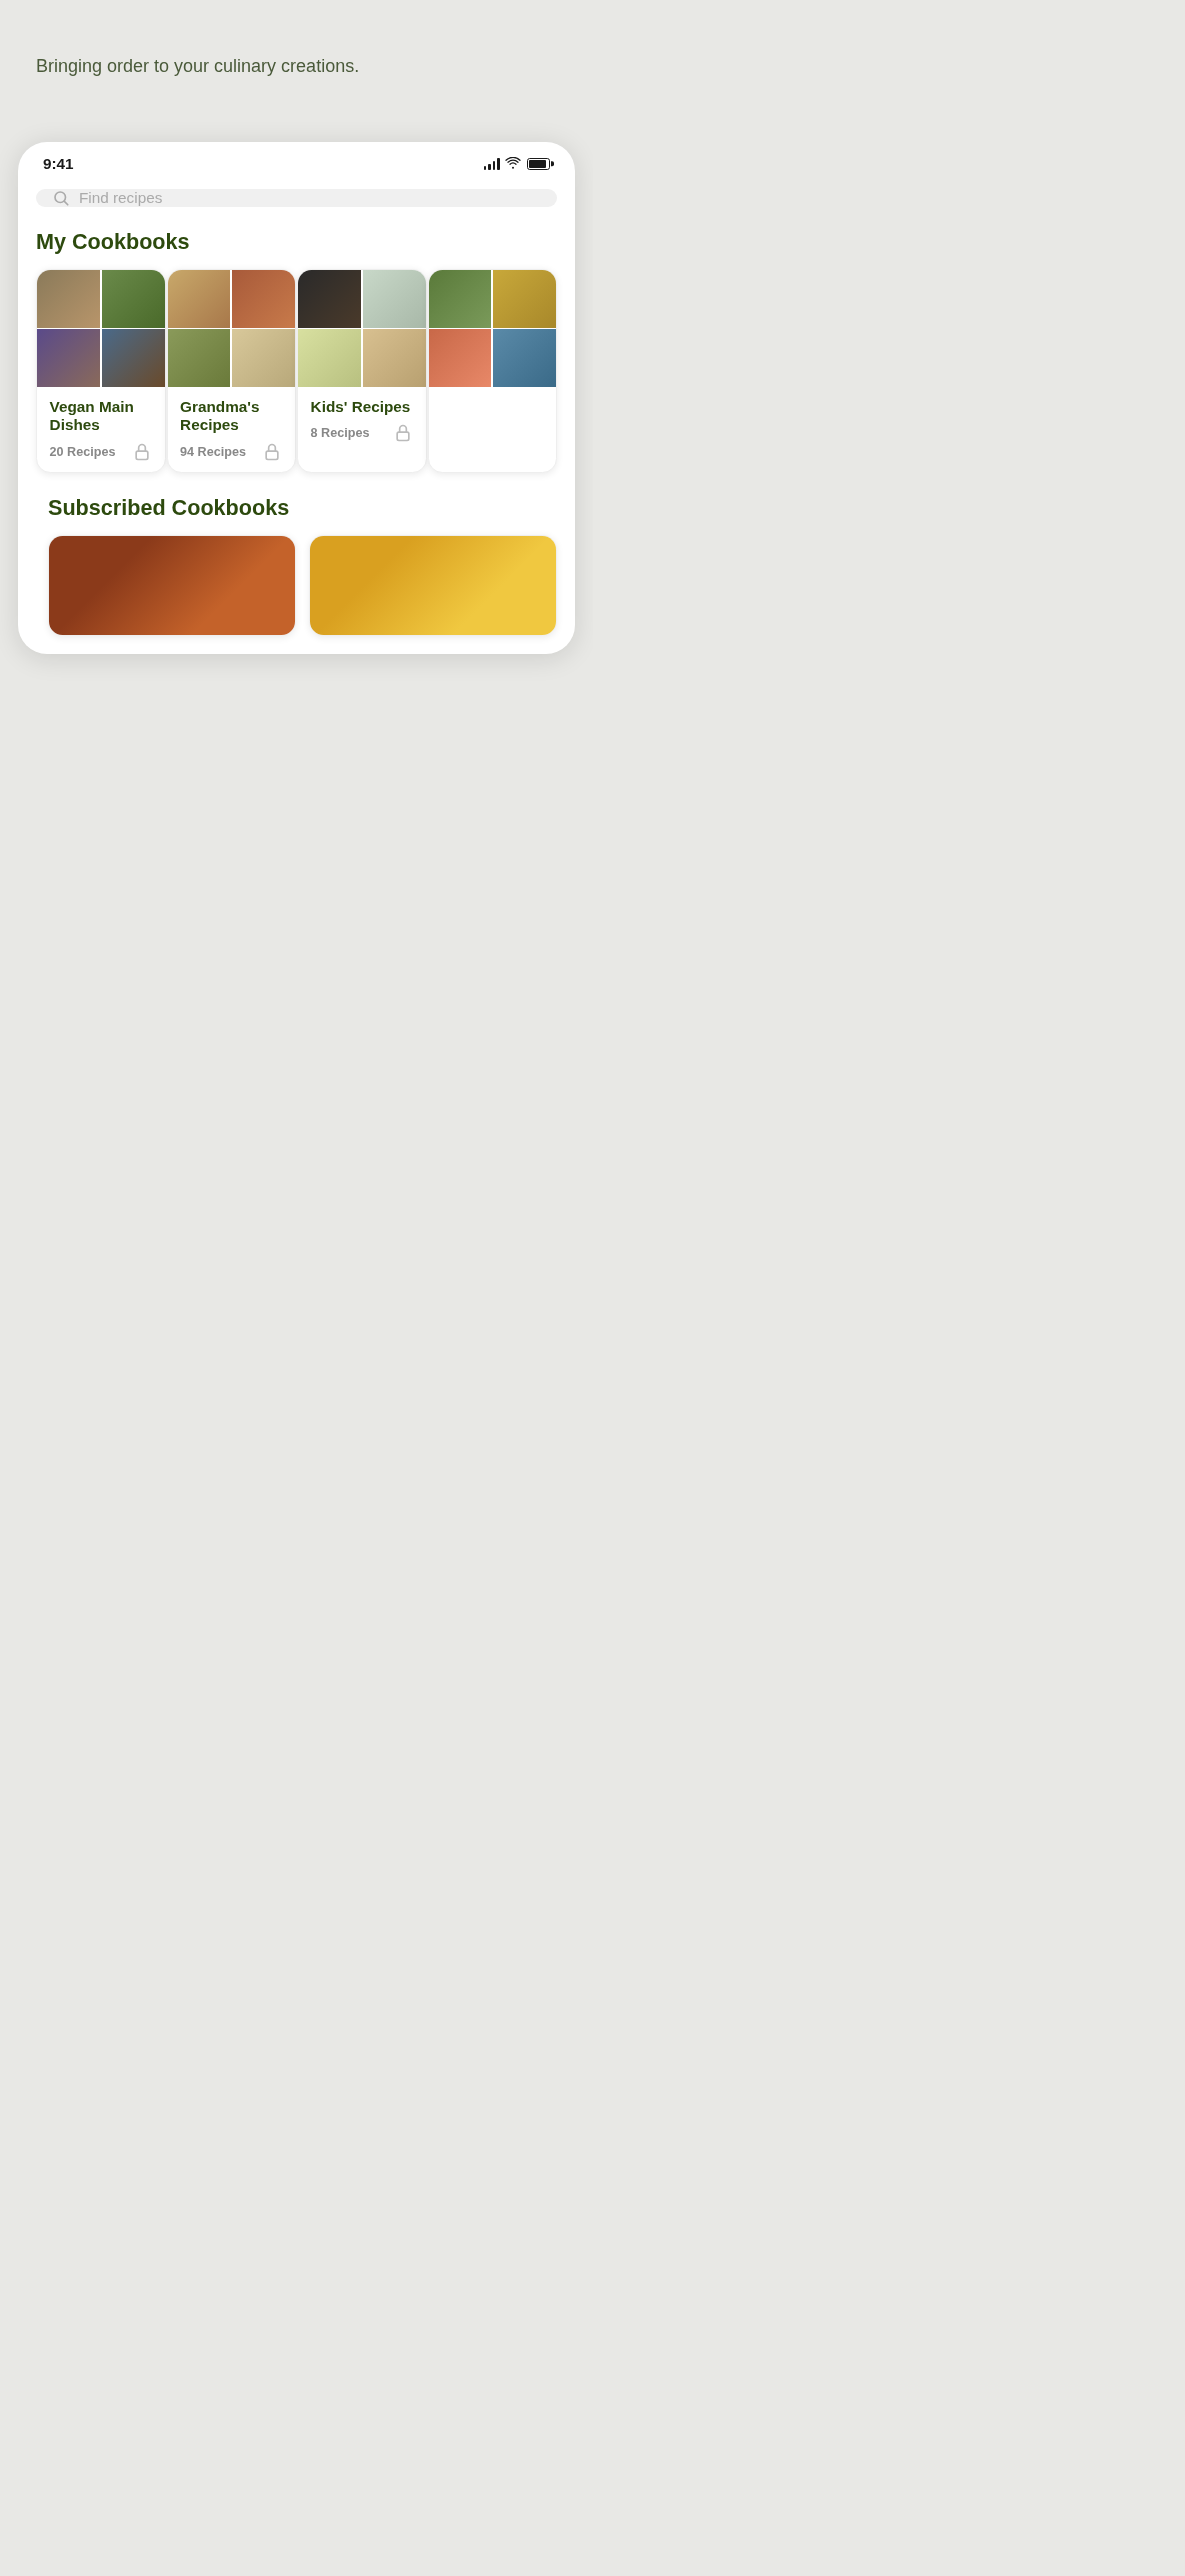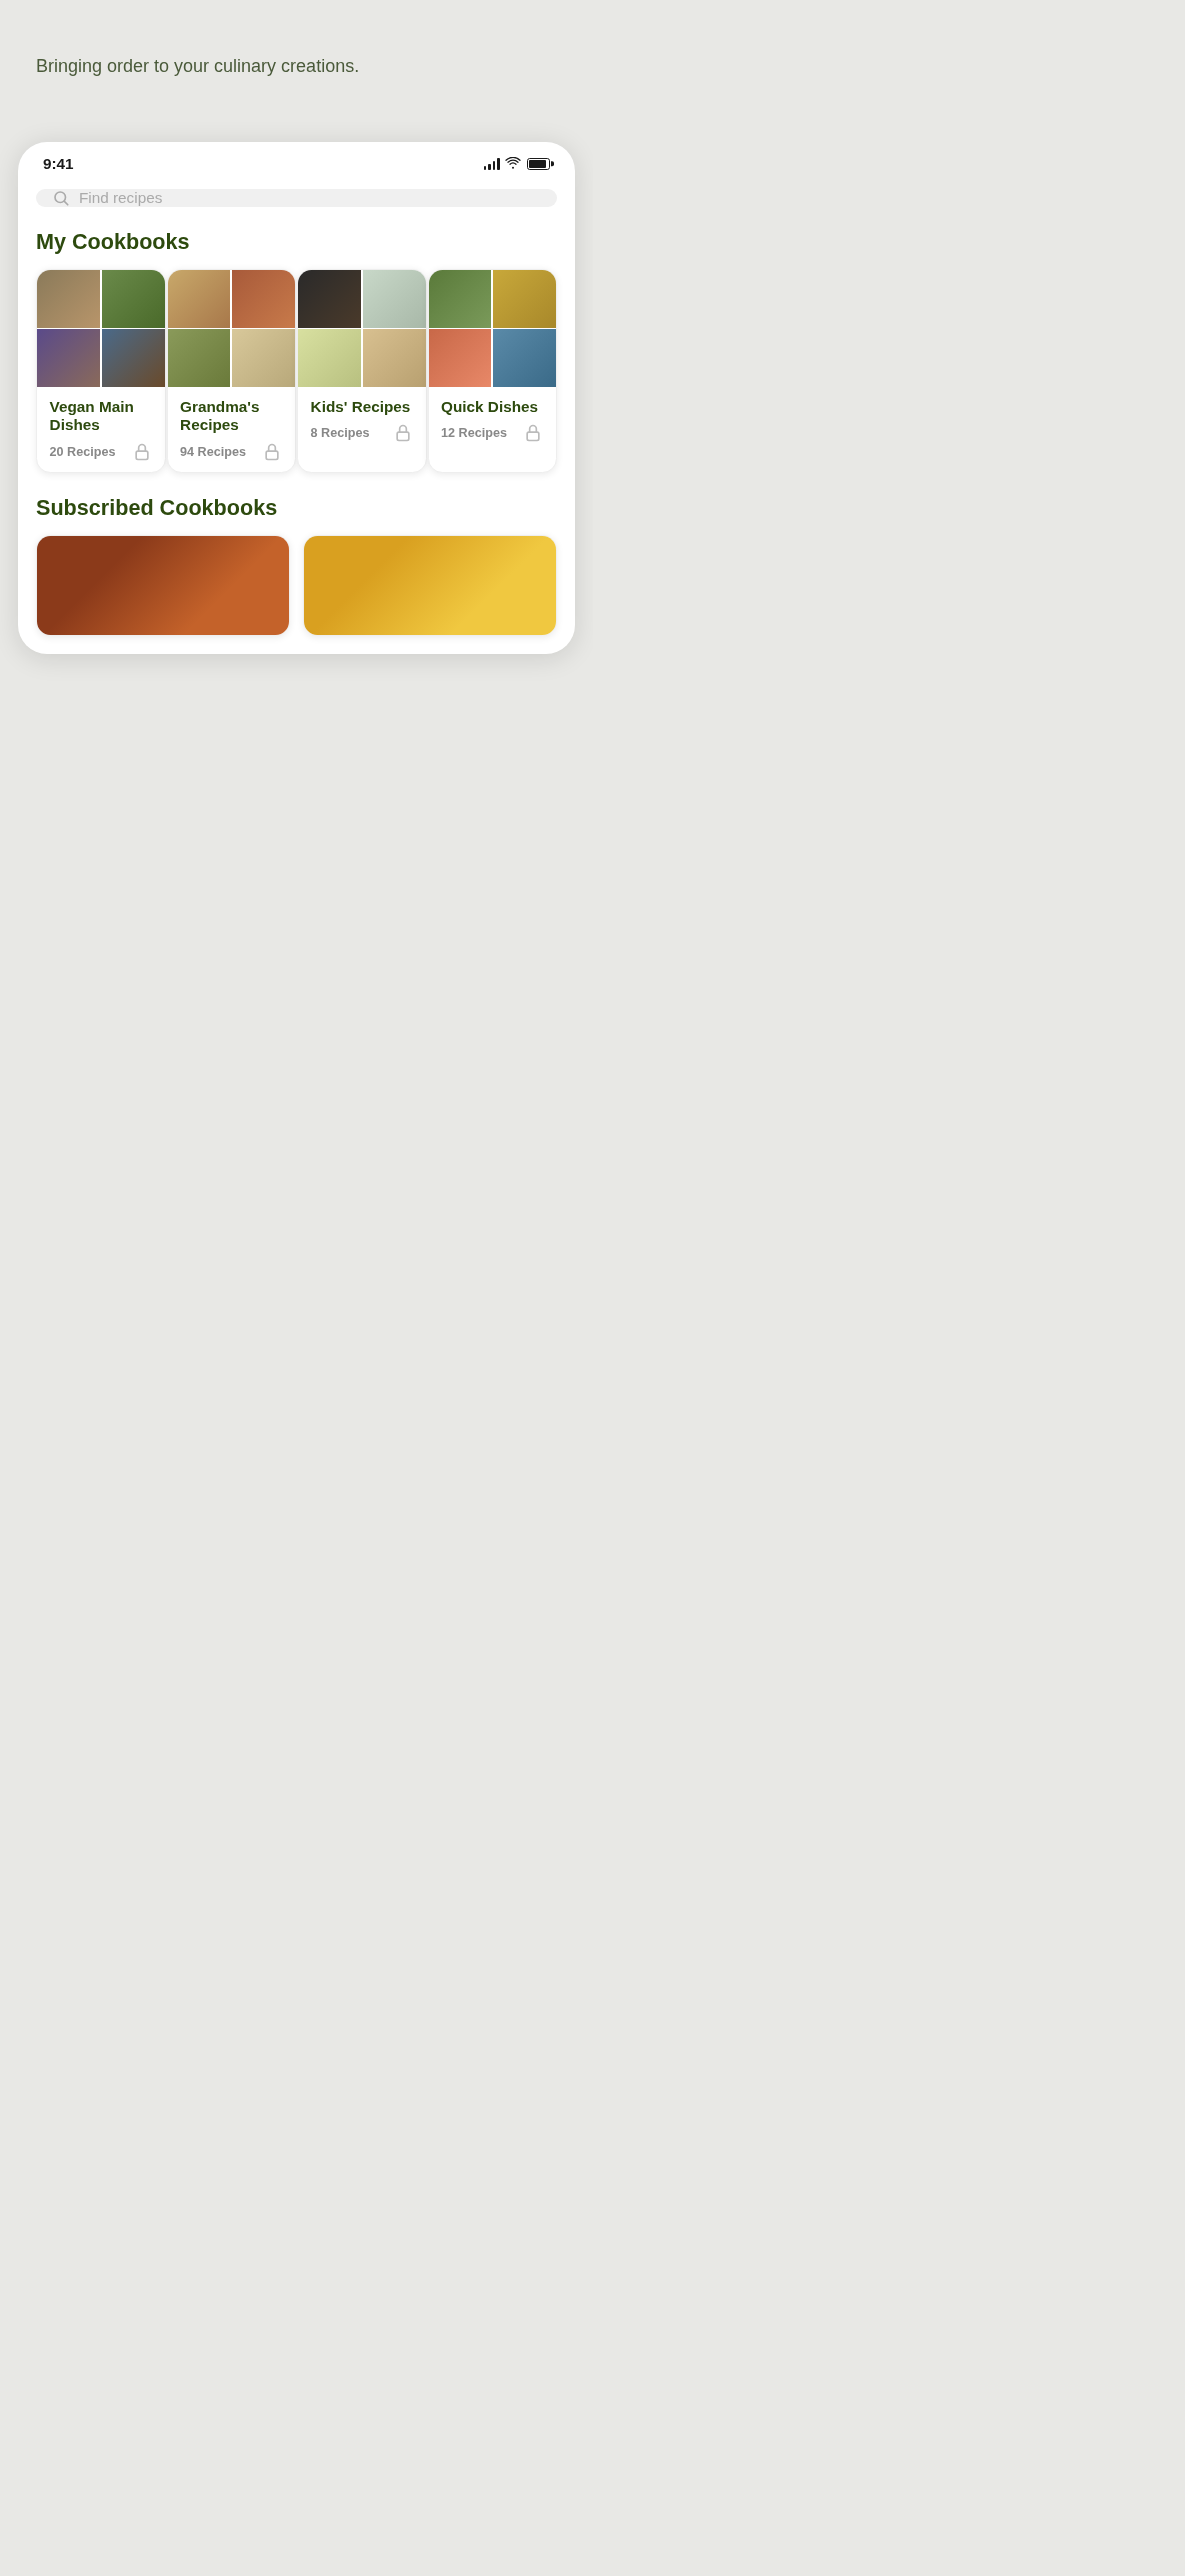--- a/index.html
+++ b/index.html
@@ -205,20 +205,21 @@
     }
 
     .lock-icon {
       width: 20px;
       height: 20px;
       color: #999;
     }
 
     .subscribed-section {
       padding: 21.6px 18px 0 18px;
+      margin-left: 12px;
     }
 
     .subscribed-title {
       font-size: 21.6px;
       font-weight: 800;
       color: #2d4a0e;
       margin-bottom: 14.4px;
     }
 
     .subscribed-preview {
@@ -350,30 +351,20 @@
         </div>
       </div>
 
       <div class="cookbook-card">
         <div class="cookbook-image-grid">
           <div class="food-img-placeholder quick-1"></div>
           <div class="food-img-placeholder quick-2"></div>
           <div class="food-img-placeholder quick-3"></div>
           <div class="food-img-placeholder quick-4"></div>
         </div>
-        <div class="cookbook-info">
-          <div class="cookbook-name">Quick Dishes</div>
-          <div class="cookbook-meta">
-            <span class="cookbook-count">12 Recipes</span>
-            <svg class="lock-icon" viewBox="0 0 24 24" fill="none">
-              <rect x="5" y="11" width="14" height="10" rx="2" stroke="#bbb" stroke-width="2"></rect>
-              <path d="M8 11V7a4 4 0 018 0v4" stroke="#bbb" stroke-width="2"></path>
-            </svg>
-          </div>
-        </div>
       </div>
 
     </div>
 
   </div>
 
   <div class="subscribed-section">
     <div class="subscribed-title">Subscribed Cookbooks</div>
     <div class="subscribed-preview">
       <div class="subscribed-card">

